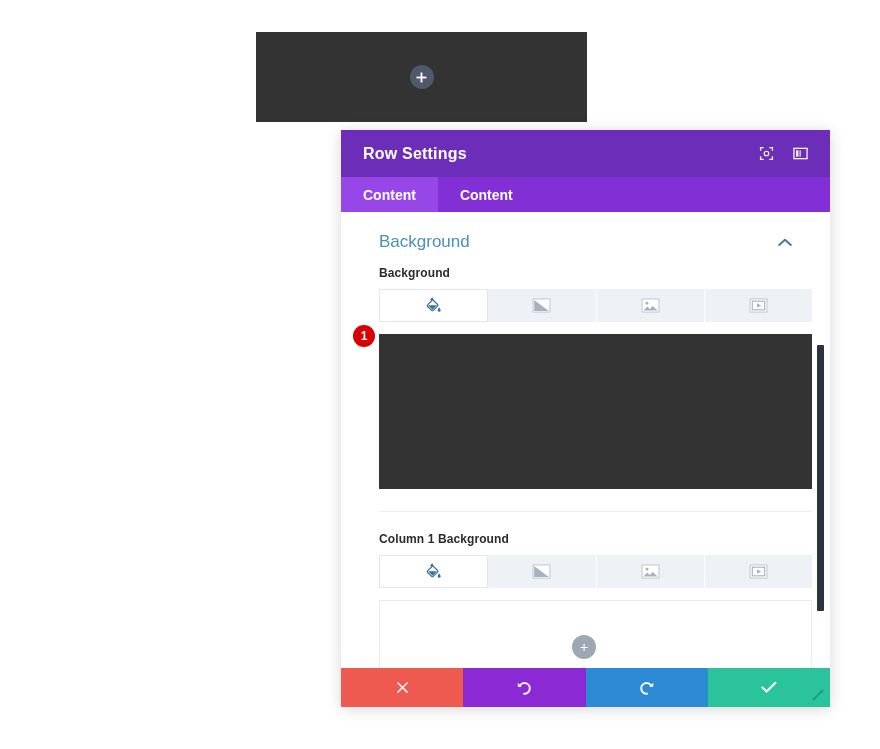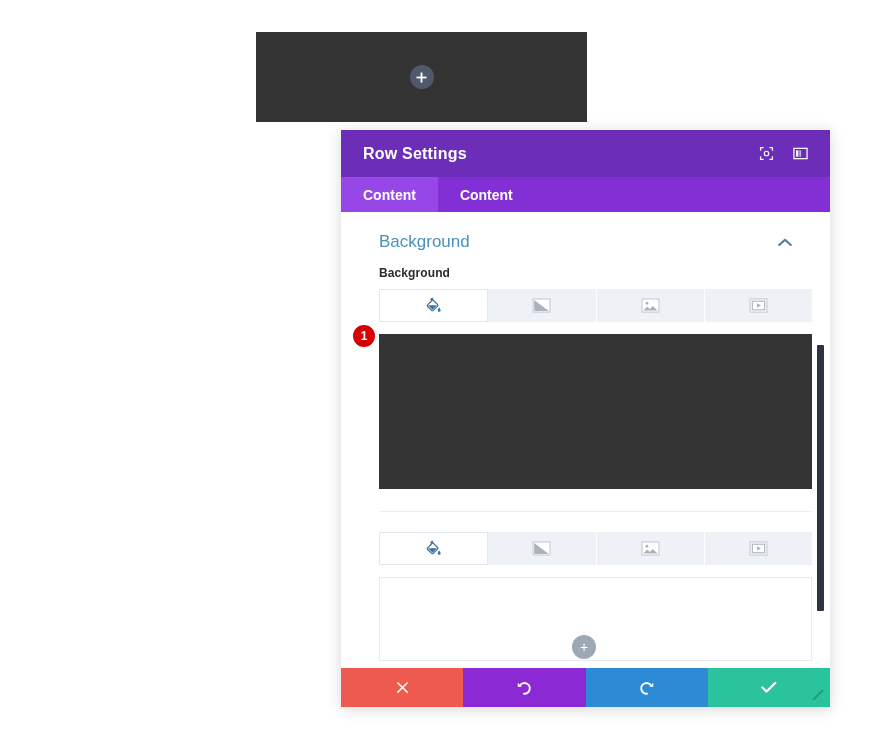--- a/index.html
+++ b/index.html
@@ -346,20 +346,21 @@
           </div>
         </div>
 
         <div class="bg-preview">
           <div class="badge">1</div>
         </div>
 
         <div class="divider"></div>
         <div class="spacer-lg"></div>
 
+        <div class="field-label">Column 1 Background</div>
         <div class="seg-group">
           <div class="seg active">
             <svg width="17" height="17" viewBox="0 0 18 18">
               <path d="M7.6 1.3L6.3 2.6l1.1 1.1-4.6 4.6a1.2 1.2 0 000 1.7l4.2 4.2a1.2 1.2 0 001.7 0l4.6-4.6a1.2 1.2 0 000-1.7L8.7 3.4 7.6 1.3z" fill="none" stroke="#3c6e9e" stroke-width="1.3"></path>
               <path d="M3.4 8.8h9.2l-4.6 4.6-4.6-4.6z" fill="#3c6e9e"></path>
               <path d="M15 11.2s1.6 1.9 1.6 2.9a1.6 1.6 0 11-3.2 0c0-1 1.6-2.9 1.6-2.9z" fill="#3c6e9e"></path>
             </svg>
           </div>
           <div class="seg">
             <svg width="19" height="15" viewBox="0 0 20 16">

